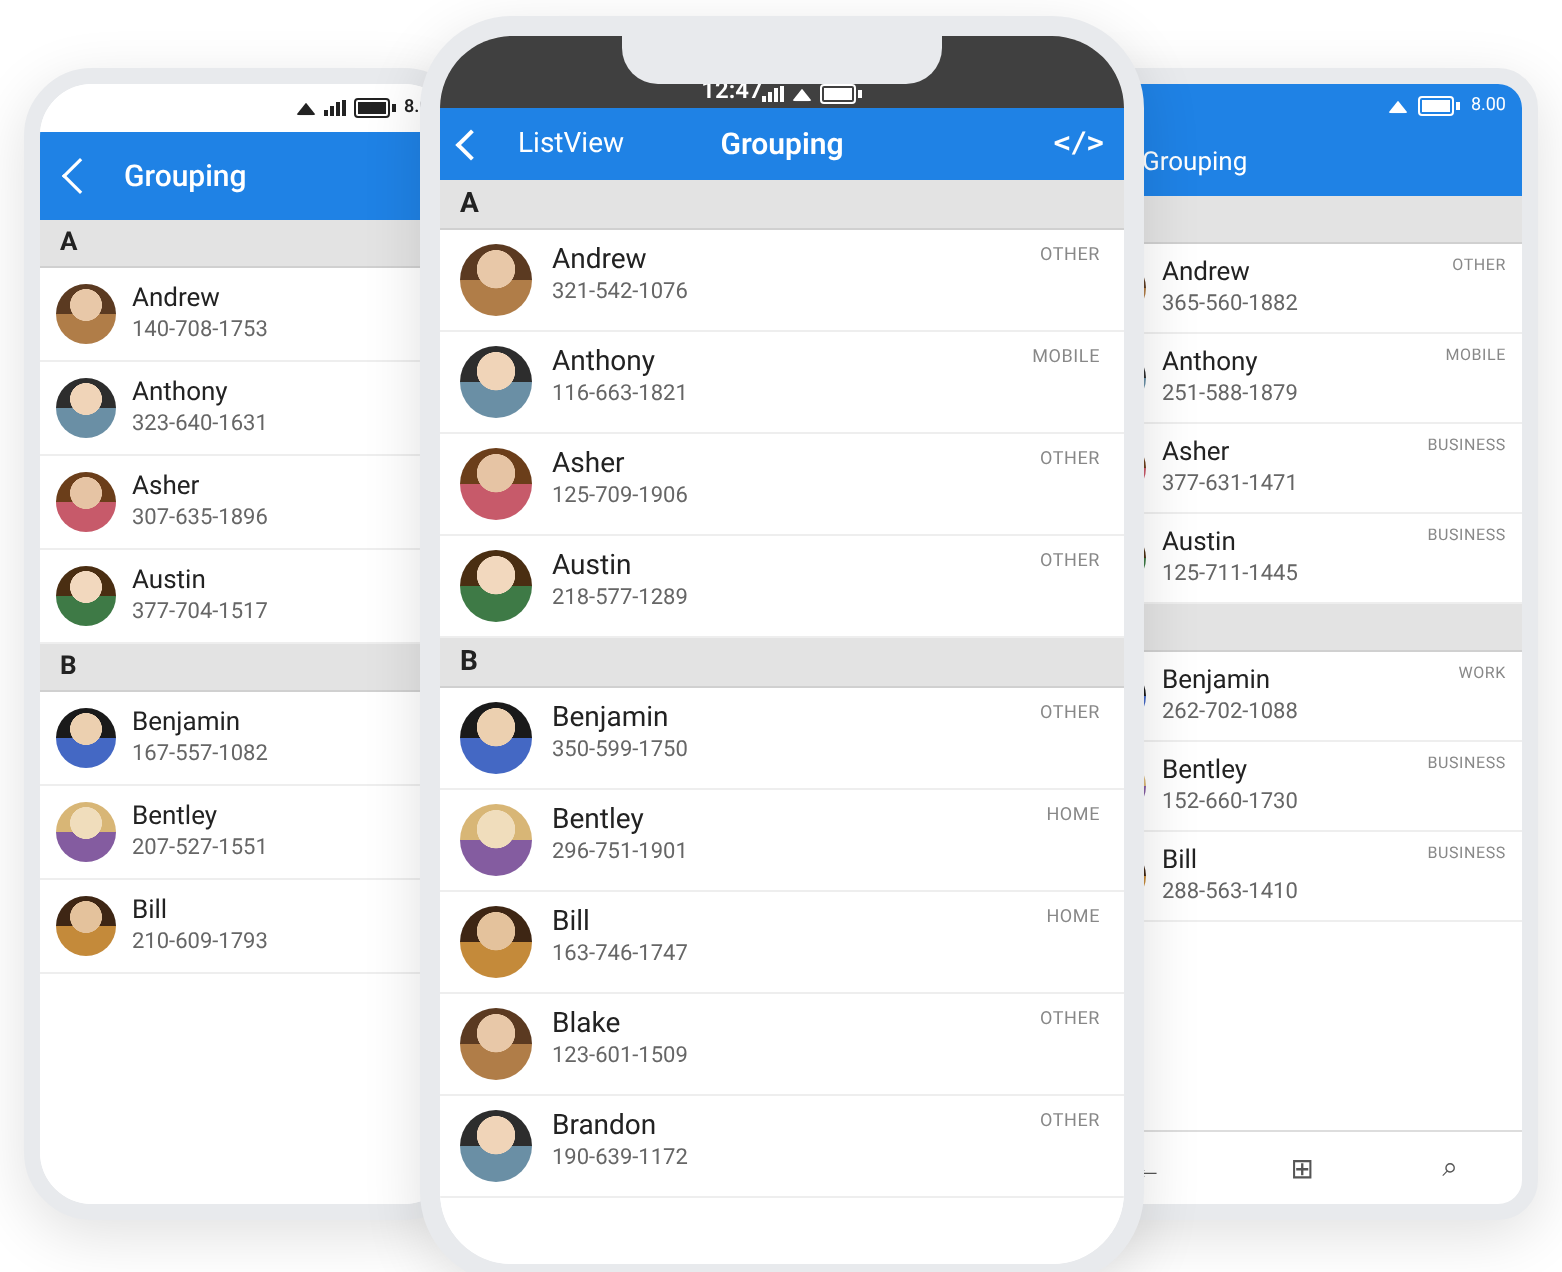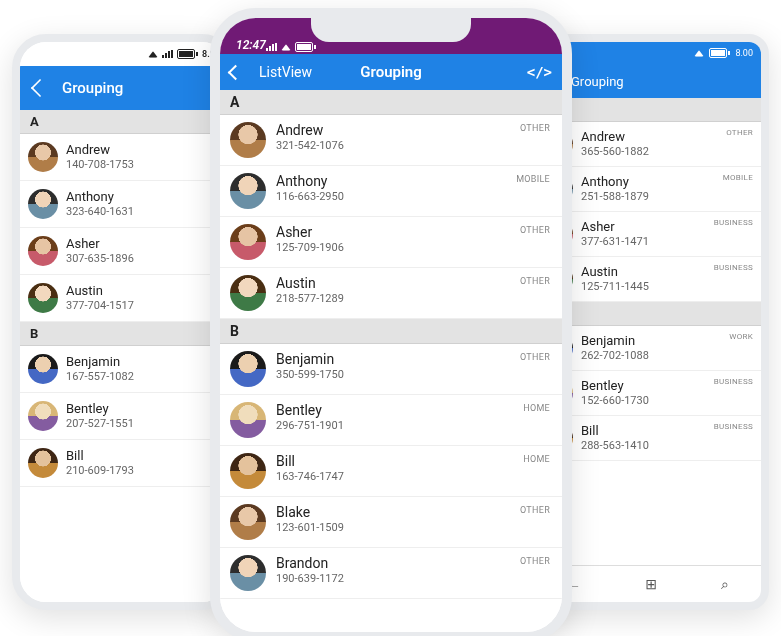--- a/index.html
+++ b/index.html
@@ -13,21 +13,21 @@
   .android .appbar .title{font-size:15px;font-weight:500;}
   
   .windows{right:12px;top:34px;width:226px;height:560px;z-index:1;border-radius:20px;}
   .windows .status{height:22px;background:#1f82e5;color:#fff;display:flex;align-items:center;justify-content:space-between;padding:0 8px;font-size:9px;}
   .windows .status .right{display:flex;align-items:center;gap:5px;}
   .windows .appbar{height:34px;background:#1f82e5;color:#fff;display:flex;align-items:center;gap:12px;padding:0 10px;font-size:13px;}
   .windows .navbar{height:36px;display:flex;align-items:center;justify-content:space-around;border-top:1px solid #ddd;color:#555;}
   
   .iphone{left:210px;top:8px;width:342px;height:614px;z-index:3;border-radius:46px;border-width:10px;}
   .iphone .notch{position:absolute;top:-2px;left:50%;transform:translateX(-50%);width:160px;height:26px;background:#e8eaed;border-radius:0 0 18px 18px;z-index:5;}
-  .iphone .status{height:34px;background:#701a75;color:#fff;display:flex;align-items:flex-end;justify-content:flex-start;padding:0 16px 2px;font-size:12px;font-weight:600;font-style:italic;}
+  .iphone .status{height:34px;background:#404040;color:#fff;display:flex;align-items:flex-end;justify-content:center;padding:0 16px 2px;font-size:12px;font-weight:600;}
   .iphone .status .right{display:flex;gap:4px;align-items:center;}
   .iphone .appbar{height:36px;background:#1f82e5;color:#fff;display:flex;align-items:center;justify-content:space-between;padding:0 10px;}
   .iphone .appbar .center{position:absolute;left:0;right:0;text-align:center;font-size:15px;font-weight:600;pointer-events:none;}
   .iphone .back{display:flex;align-items:center;gap:18px;font-size:14px;}
   .list{flex:1;overflow:hidden;background:#fff;}
   .grp{background:#e3e3e3;color:#222;font-weight:700;padding:4px 10px;font-size:14px;border-bottom:1px solid #d0d0d0;}
   .android .grp,.windows .grp{font-size:13px;}
   .row{display:flex;gap:10px;padding:7px 10px;border-bottom:1px solid #eee;position:relative;}
   .iphone .row{padding:7px 10px;}
   .android .row{padding:8px 8px;gap:8px;}
@@ -273,21 +273,21 @@
             <span class="info">
               <span class="name">Andrew</span>
               <span class="phone-num">321-542-1076</span>
             </span>
             <span class="tag">OTHER</span>
           </div>
           <div class="row">
             <span class="avatar av1"></span>
             <span class="info">
               <span class="name">Anthony</span>
-              <span class="phone-num">116-663-2950</span>
+              <span class="phone-num">116-663-1821</span>
             </span>
             <span class="tag">MOBILE</span>
           </div>
           <div class="row">
             <span class="avatar av2"></span>
             <span class="info">
               <span class="name">Asher</span>
               <span class="phone-num">125-709-1906</span>
             </span>
             <span class="tag">OTHER</span>

